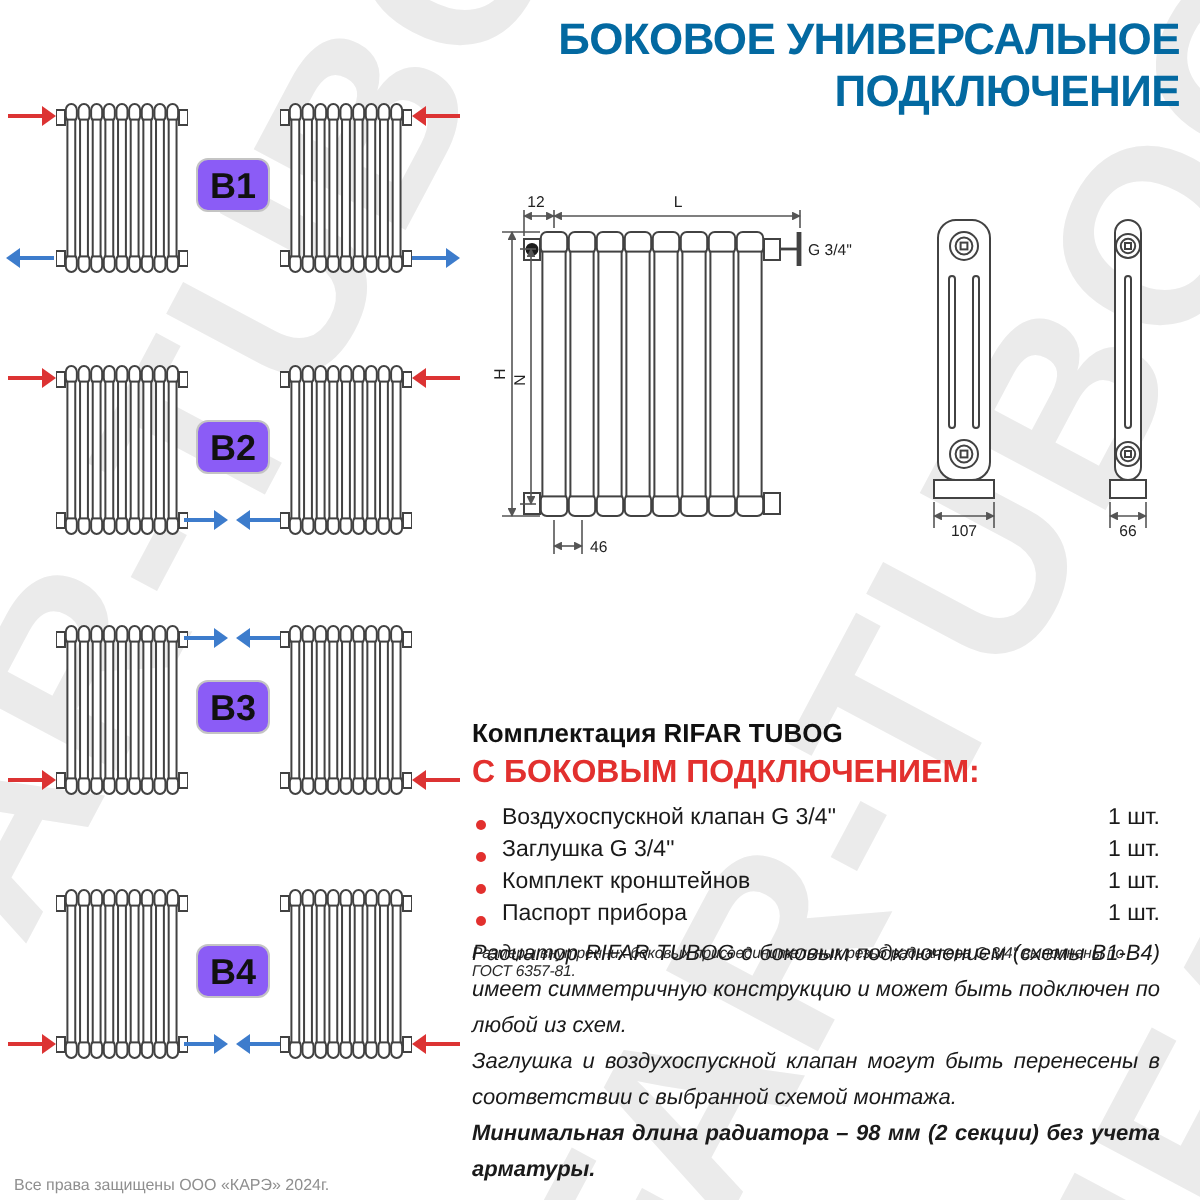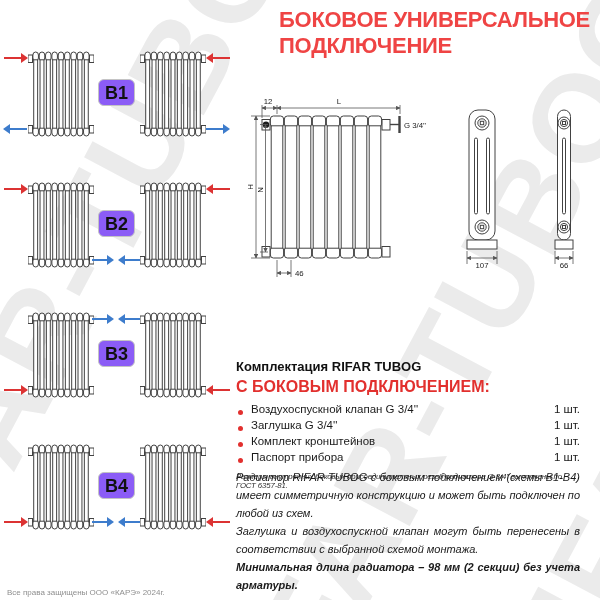--- a/index.html
+++ b/index.html
@@ -7,22 +7,22 @@
        font-family:"Liberation Sans","DejaVu Sans",sans-serif;color:#1a1a1a;}
   .page{position:relative;width:600px;height:600px;overflow:hidden;background:#fff;}
 
   
   .wm{position:absolute;z-index:0;font-weight:bold;font-size:125px;letter-spacing:2px;
       color:#ebebeb;white-space:nowrap;transform-origin:0 50%;}
 
   .content{position:absolute;inset:0;z-index:1;}
 
   
-  .title{position:absolute;top:7px;right:10px;text-align:left;
-         font-size:22px;line-height:26px;font-weight:bold;color:#ef4444;letter-spacing:-0.3px;}
+  .title{position:absolute;top:7px;right:10px;text-align:right;
+         font-size:22px;line-height:26px;font-weight:bold;color:#0369a1;letter-spacing:-0.3px;}
 
   
   .scheme-row{position:absolute;left:0;width:232px;height:92px;}
   .rad{position:absolute;top:0;width:66px;height:92px;}
   .scheme-label{position:absolute;left:98px;top:31px;width:37px;height:27px;line-height:27px;
                 text-align:center;font-weight:bold;font-size:18px;color:#111;background:#8b5cf6;
                 border:1.5px solid #c4c4c4;border-radius:6px;box-sizing:border-box;z-index:2;}
 
   
   .arrow{position:absolute;width:17px;height:2px;z-index:2;}

